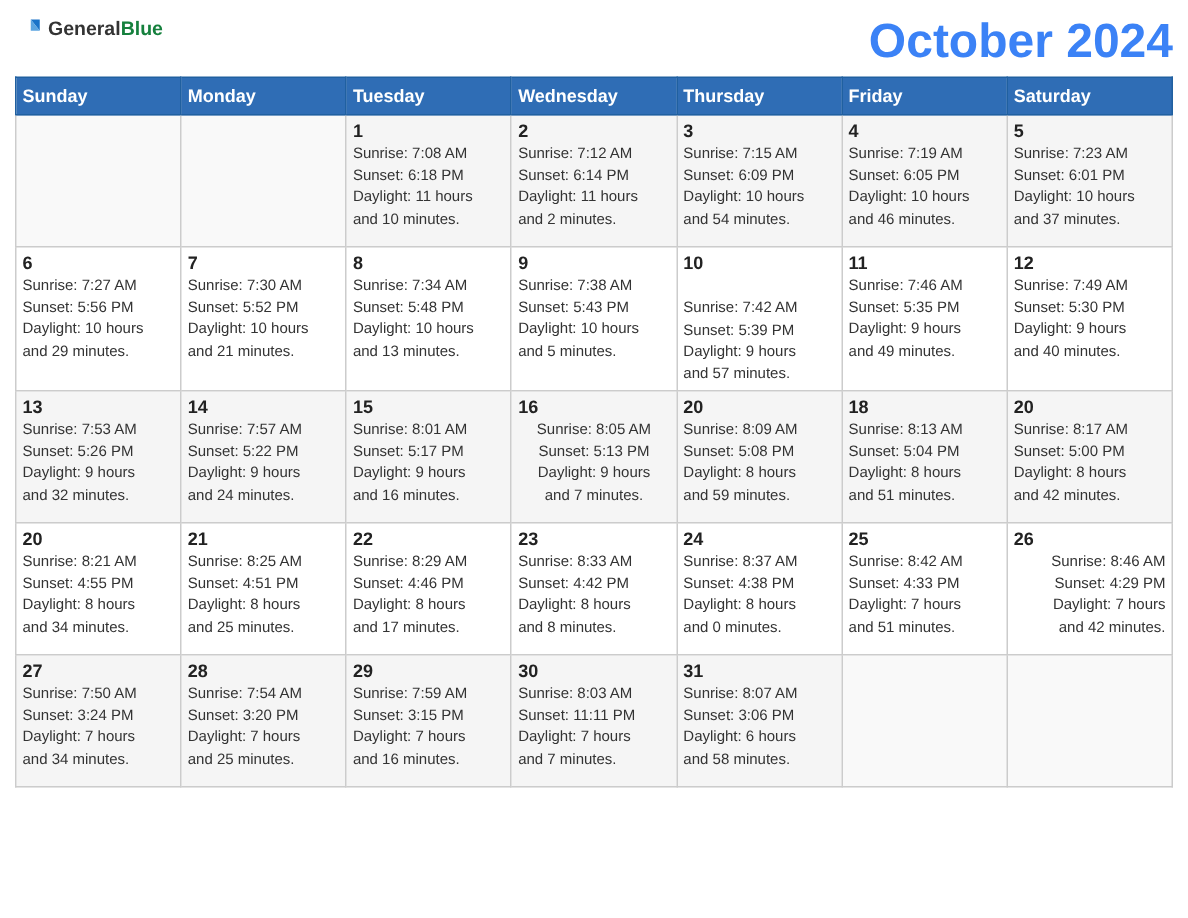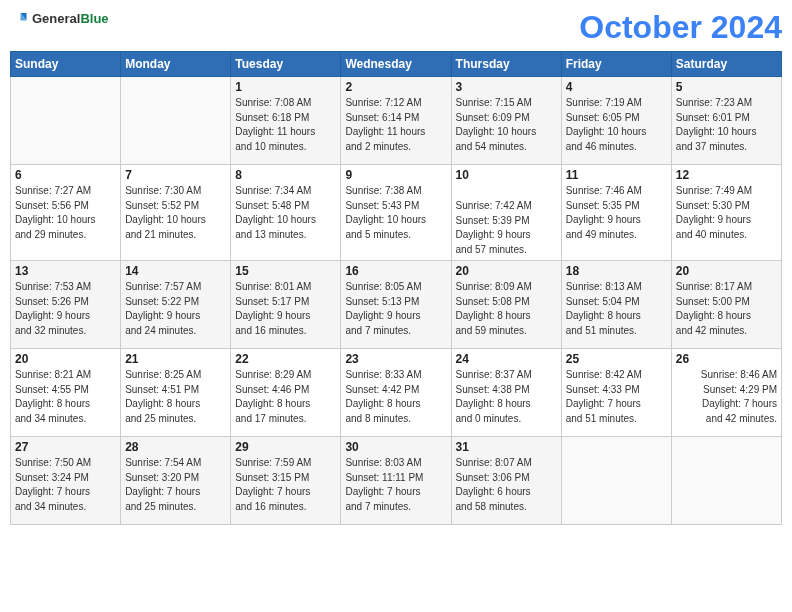--- a/index.html
+++ b/index.html
@@ -231,21 +231,21 @@
         </td>
         <td>
           <span class="day-num">15</span>
           <div class="day-info" style="white-space: pre-line;">Sunrise: 8:01 AM
 Sunset: 5:17 PM
 Daylight: 9 hours
 and 16 minutes.</div>
         </td>
         <td>
           <span class="day-num">16</span>
-          <div class="day-info" style="white-space: pre-line;">Sunrise: 8:05 AM
+          <div class="day-info" style="white-space: pre-line; text-align: center;">Sunrise: 8:05 AM
 Sunset: 5:13 PM
 Daylight: 9 hours
 and 7 minutes.</div>
         </td>
         <td>
           <span class="day-num">20</span>
           <div class="day-info" style="white-space: pre-line;">Sunrise: 8:09 AM
 Sunset: 5:08 PM
 Daylight: 8 hours
 and 59 minutes.</div>

